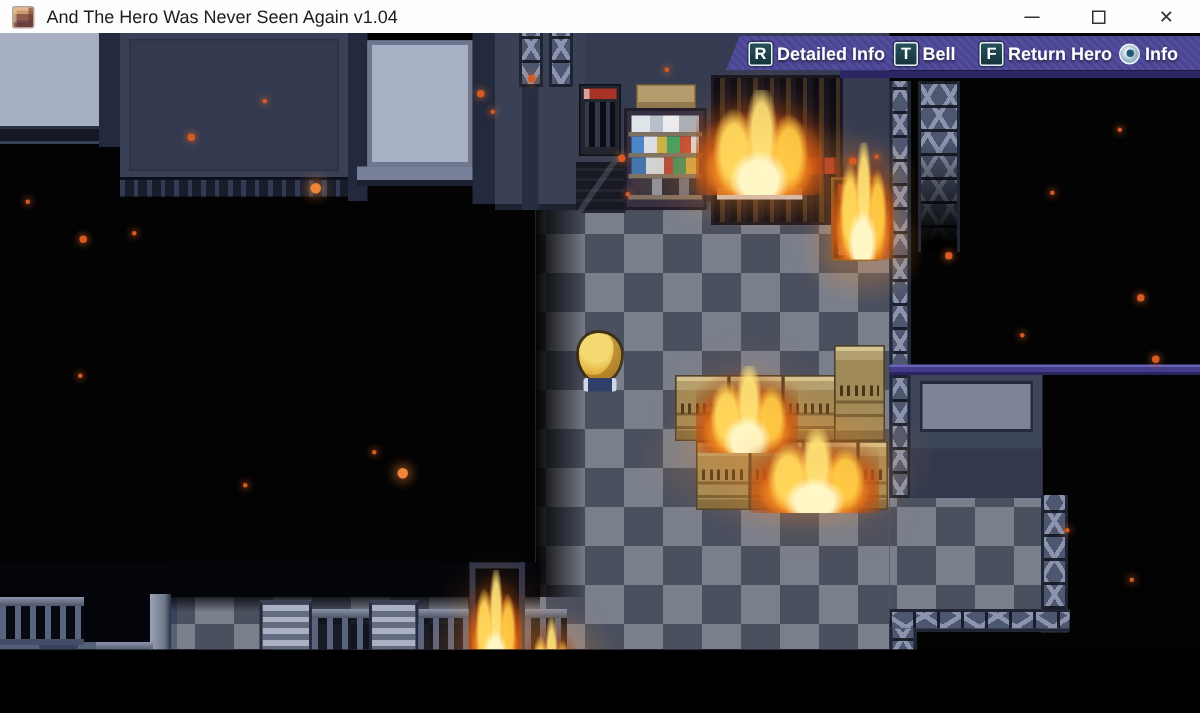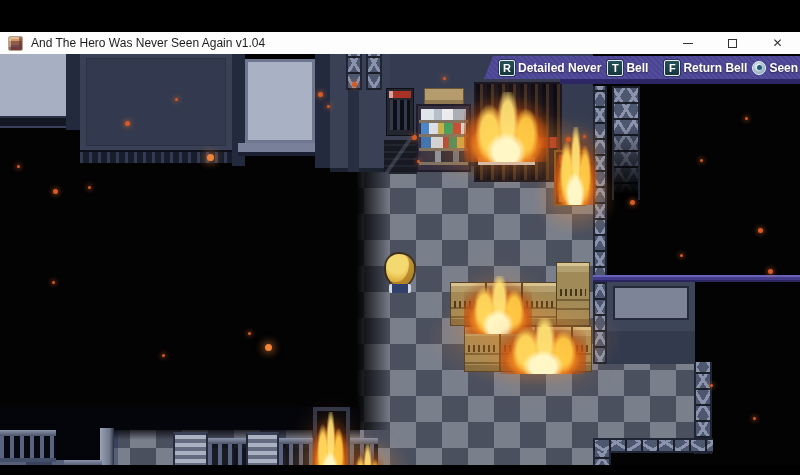--- a/index.html
+++ b/index.html
@@ -1,17 +1,17 @@
 <!DOCTYPE html>
 <html><head>
 <meta charset="utf-8">
 <style>
   html,body{margin:0;padding:0;background:#000;}
   *{box-sizing:border-box;}
-  .screen{position:relative;width:800px;height:433px;overflow:hidden;font-family:"Liberation Sans",sans-serif;background:#000;margin-top:32px;}
+  .screen{position:relative;width:800px;height:433px;overflow:hidden;font-family:"Liberation Sans",sans-serif;background:#000;}
 
   
   .titlebar{position:absolute;left:0;top:0;width:800px;height:22px;background:#fdfdfd;display:flex;align-items:center;z-index:20;}
   .appicon{width:15px;height:15px;margin-left:8px;border-radius:2px;border:1px solid #b5a393;
     background:linear-gradient(180deg,#c99a70 0 34%,#8e5c48 34% 62%,#6e4c54 62%);
     box-shadow:inset -3px -3px 0 rgba(110,50,40,.55),inset 2px 2px 0 rgba(245,210,170,.55);}
   .titletext{margin-left:8px;font-size:12px;color:#1c1c1c;white-space:nowrap;}
   .winbtns{margin-left:auto;display:flex;height:100%;}
   .winbtn{width:45px;height:100%;display:flex;align-items:center;justify-content:center;}
   .glyph-min{width:10px;height:0;border-top:1px solid #333;}
@@ -265,32 +265,32 @@
     <div class="ember s" style="left:710px;top:330px;"></div>
     <div class="ember b" style="left:265px;top:290px;"></div>
     <div class="ember s" style="left:162px;top:300px;"></div>
     <div class="ember s" style="left:52px;top:227px;"></div>
     <div class="ember s" style="left:248px;top:278px;"></div>
 
     <div class="barshadow"></div>
     <div class="hintbar">
       <div class="hint" style="margin-right:6px;">
         <span class="keycap">R</span>
-        <span class="hintlabel">Detailed Never</span>
+        <span class="hintlabel">Detailed Info</span>
       </div>
       <div class="hint" style="margin-right:16px;">
         <span class="keycap">T</span>
         <span class="hintlabel">Bell</span>
       </div>
       <div class="hint" style="margin-right:5px;">
         <span class="keycap">F</span>
-        <span class="hintlabel">Return Bell</span>
+        <span class="hintlabel">Return Hero</span>
       </div>
       <div class="hint">
         <span class="radio-icon">
             <span class="radio-dot"></span>
           </span>
-        <span class="hintlabel">Seen</span>
+        <span class="hintlabel">Info</span>
       </div>
     </div>
 
   </div>
 </div>
 
 </body></html>

